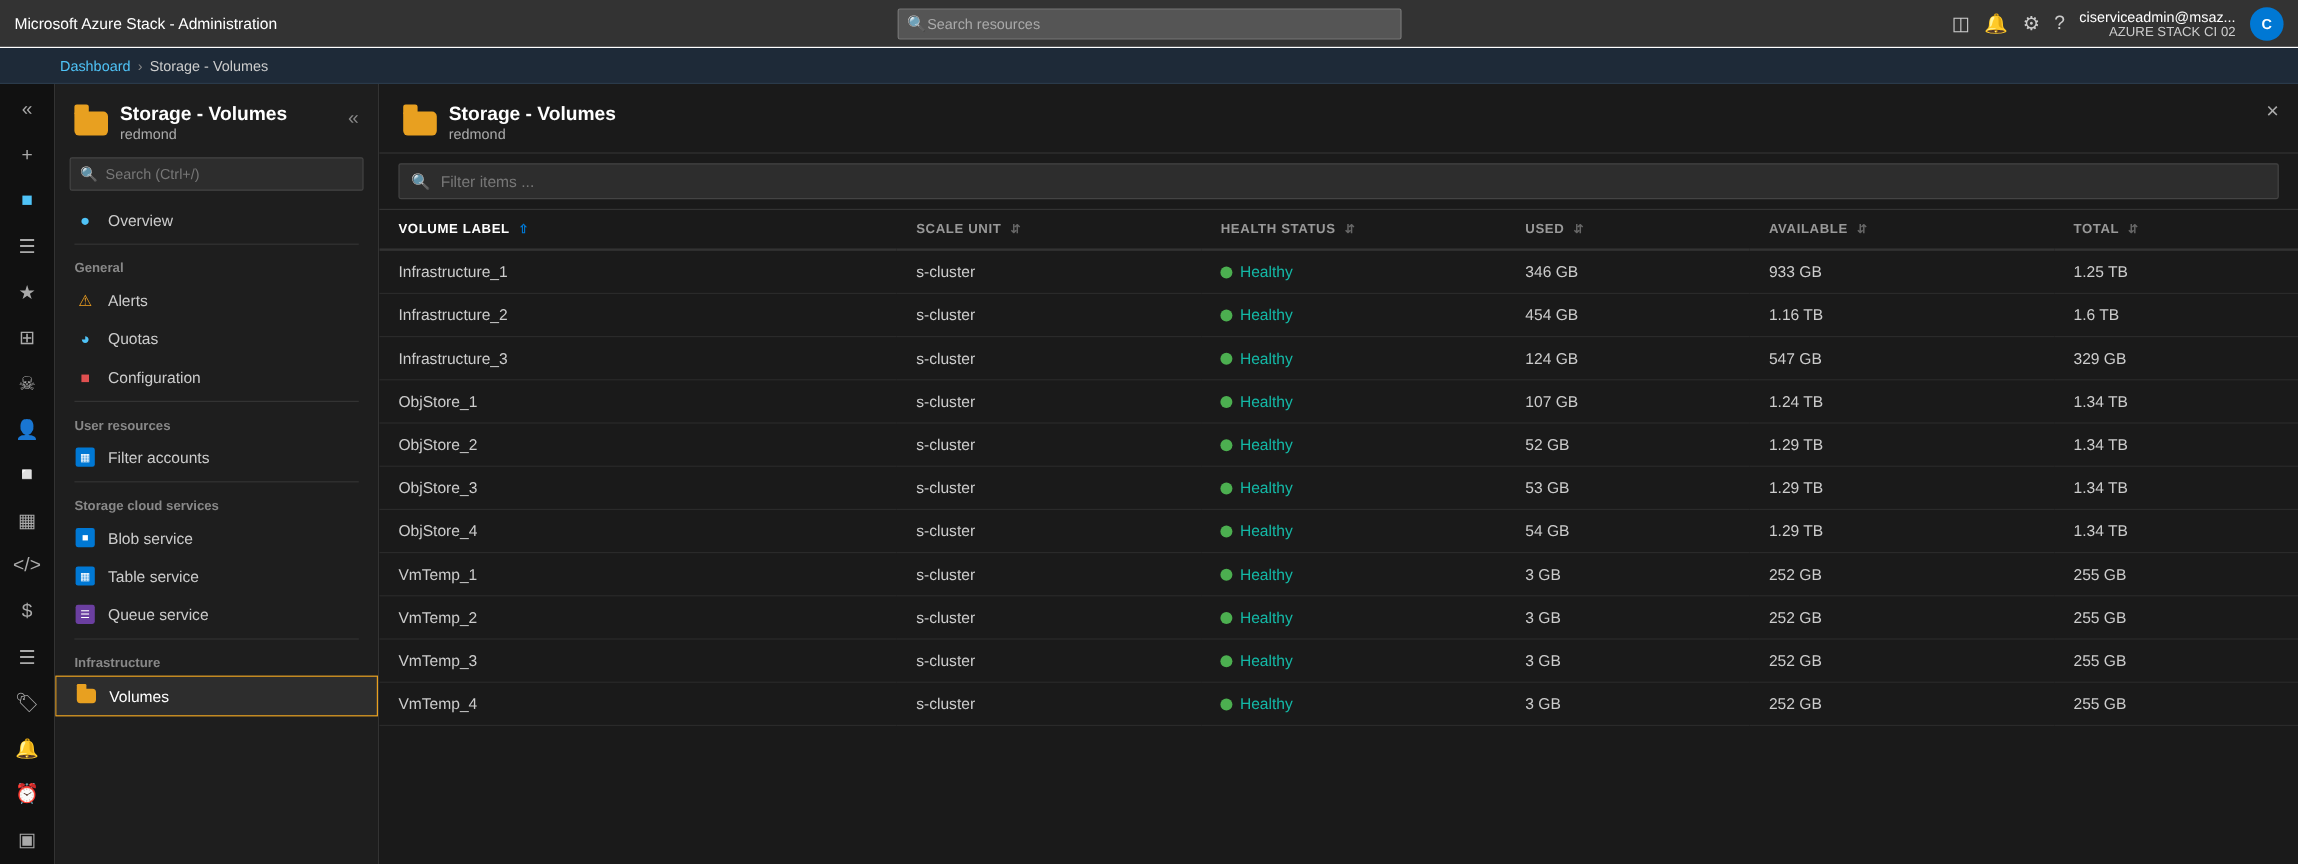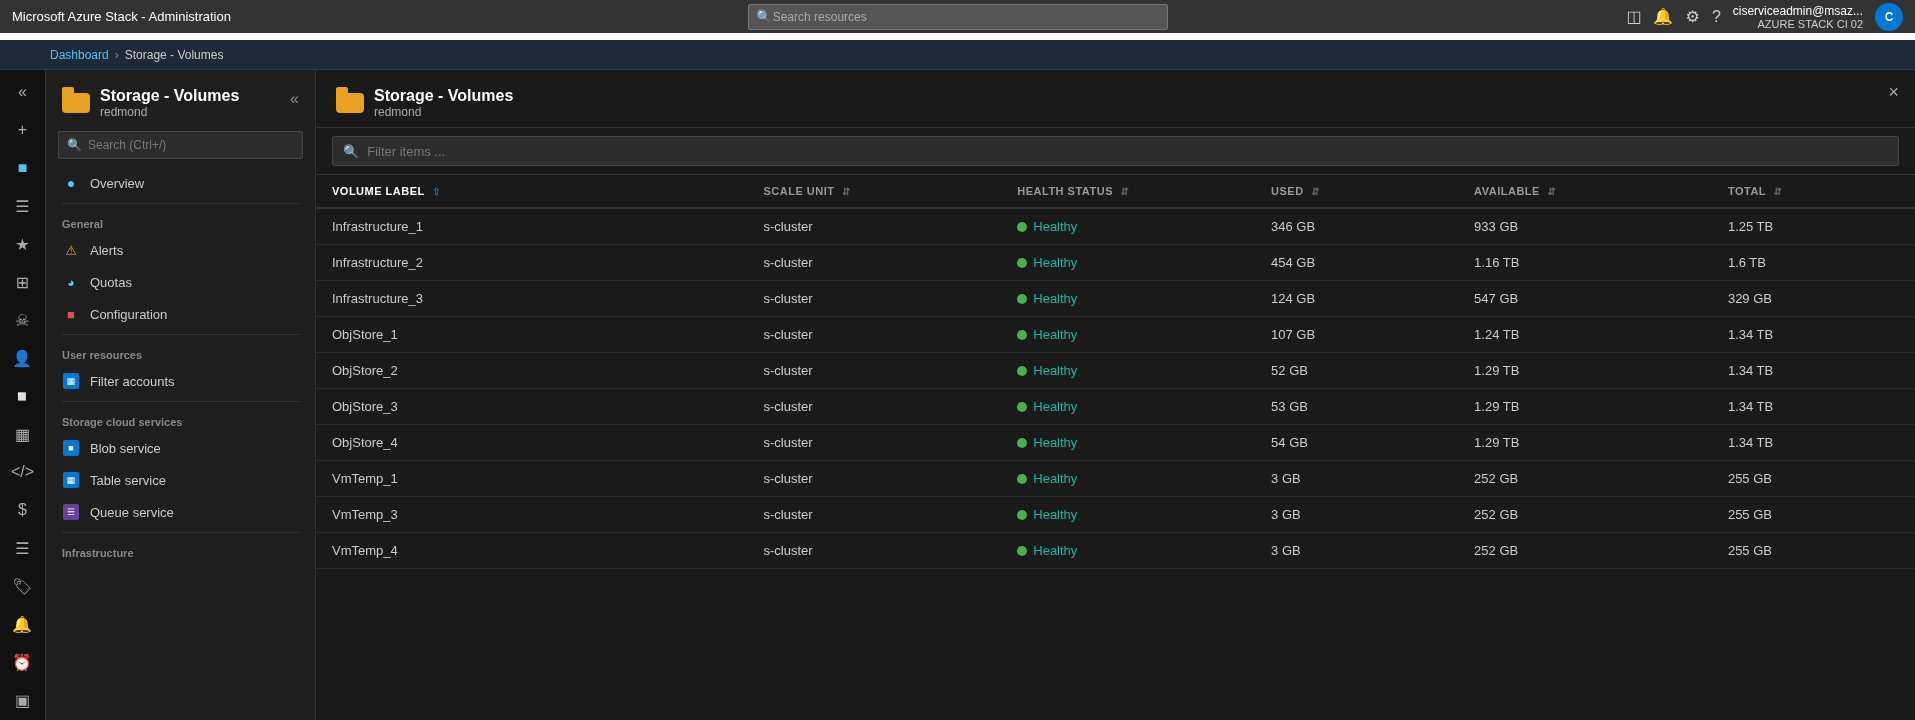--- a/index.html
+++ b/index.html
@@ -13,21 +13,21 @@
       overflow: hidden;
     }
 
     
     .top-bar {
       height: 40px;
       background: #333;
       display: flex;
       align-items: center;
       padding: 11px 12px;
-      border-bottom: 7px solid #ffffff;
+      border-bottom: 1px solid #ffffff;
       position: relative;
     }
     .top-bar-title {
       color: #fff;
       font-size: 13px;
       font-weight: 500;
       white-space: nowrap;
     }
     .top-bar-search {
       position: absolute;
@@ -541,20 +541,26 @@
       <div class="nav-item-icon">
         <div class="queue-icon">
             <span style="color:#fff;font-size:9px;">☰</span>
           </div>
       </div>
       <span>Queue service</span>
     </div>
     <hr class="nav-divider">
 
     <div class="nav-section-label">Infrastructure</div>
+    <div class="nav-item active">
+      <div class="nav-item-icon">
+        <div class="folder-icon-sm"></div>
+      </div>
+      <span>Volumes</span>
+    </div>
   </div>
 
   <div class="main-content">
     <div class="content-header">
       <div class="folder-icon-large"></div>
       <div>
         <div class="left-nav-title">Storage - Volumes</div>
         <div class="left-nav-subtitle">redmond</div>
       </div>
       <span class="close-btn">×</span>
@@ -690,42 +696,55 @@
       <div class="health-badge">
         <div class="health-dot"></div>
         <span class="health-text">Healthy</span>
       </div>
     </td>
     <td>3 GB</td>
     <td>252 GB</td>
     <td>255 GB</td>
   </tr>
             <tr>
-    <td>VmTemp_3</td>
+    <td>VmTemp_2</td>
     <td>s-cluster</td>
     <td>
       <div class="health-badge">
         <div class="health-dot"></div>
         <span class="health-text">Healthy</span>
       </div>
     </td>
     <td>3 GB</td>
     <td>252 GB</td>
     <td>255 GB</td>
   </tr>
             <tr>
-    <td>VmTemp_4</td>
+    <td>VmTemp_3</td>
     <td>s-cluster</td>
     <td>
       <div class="health-badge">
         <div class="health-dot"></div>
         <span class="health-text">Healthy</span>
       </div>
     </td>
     <td>3 GB</td>
     <td>252 GB</td>
     <td>255 GB</td>
   </tr>
+            <tr>
+    <td>VmTemp_4</td>
+    <td>s-cluster</td>
+    <td>
+      <div class="health-badge">
+        <div class="health-dot"></div>
+        <span class="health-text">Healthy</span>
+      </div>
+    </td>
+    <td>3 GB</td>
+    <td>252 GB</td>
+    <td>255 GB</td>
+  </tr>
           </tbody>
       </table>
     </div>
   </div>
 </div>
 
 </body></html>

